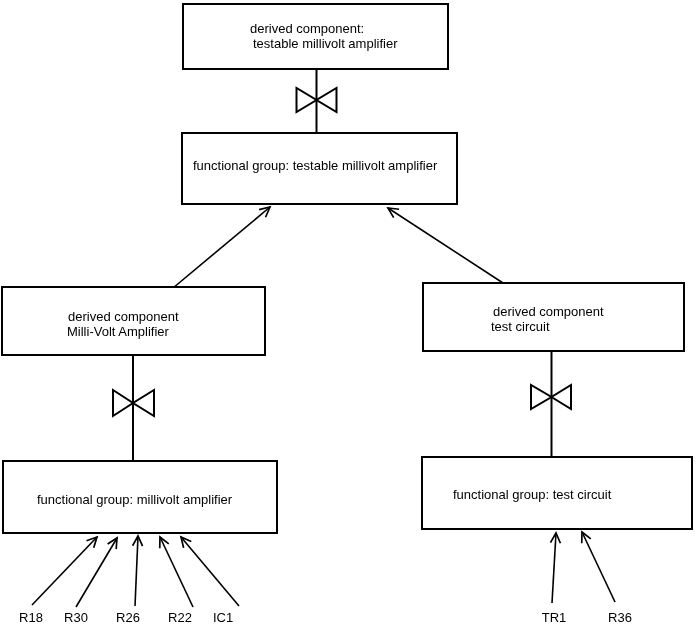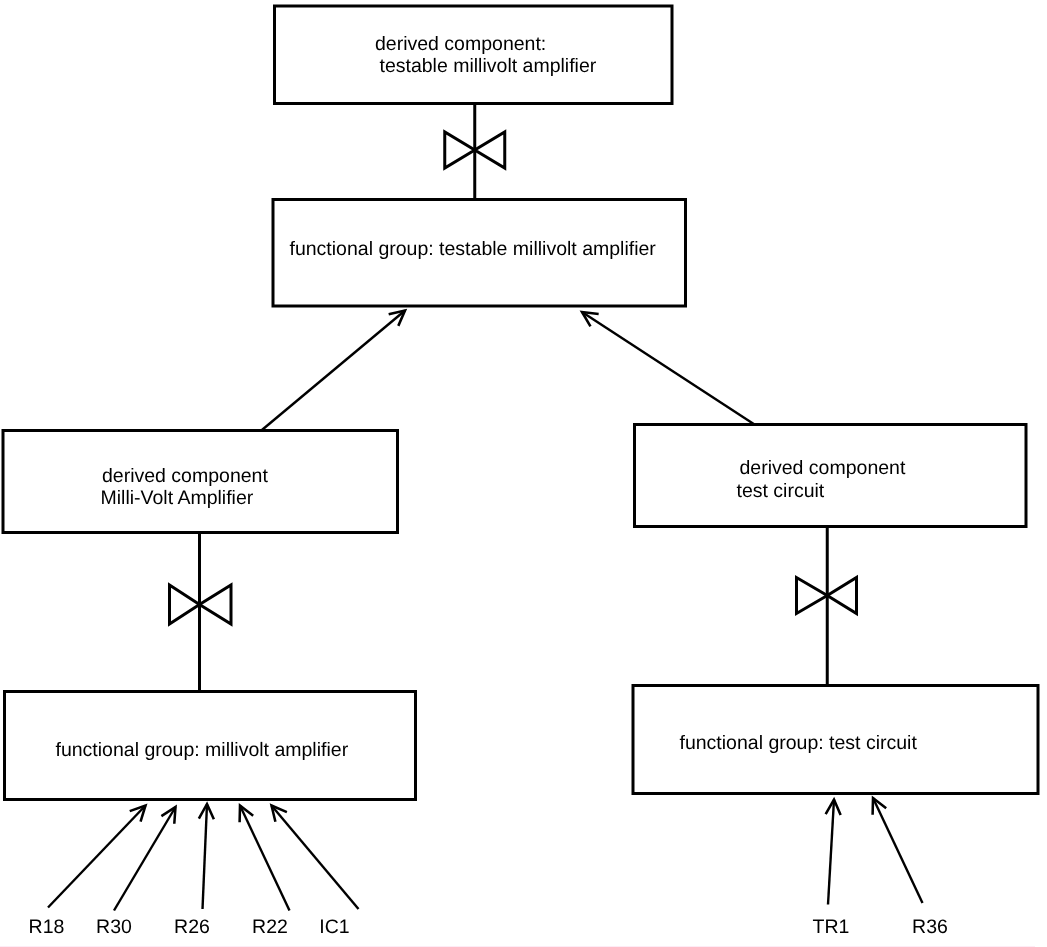--- a/index.html
+++ b/index.html
@@ -4,21 +4,21 @@
 <style>
   html, body {
     margin: 0;
     padding: 0;
     background: #ffffff;
   }
   .canvas {
     position: relative;
     width: 690px;
     height: 631px;
-    background: #f9a8d4;
+    background: #0f766e;
     font-family: "Liberation Sans", sans-serif;
   }
   svg text {
     font-family: "Liberation Sans", sans-serif;
     font-size: 13px;
     fill: #000000;
   }
   svg text.leaf {
     text-anchor: middle;
   }

